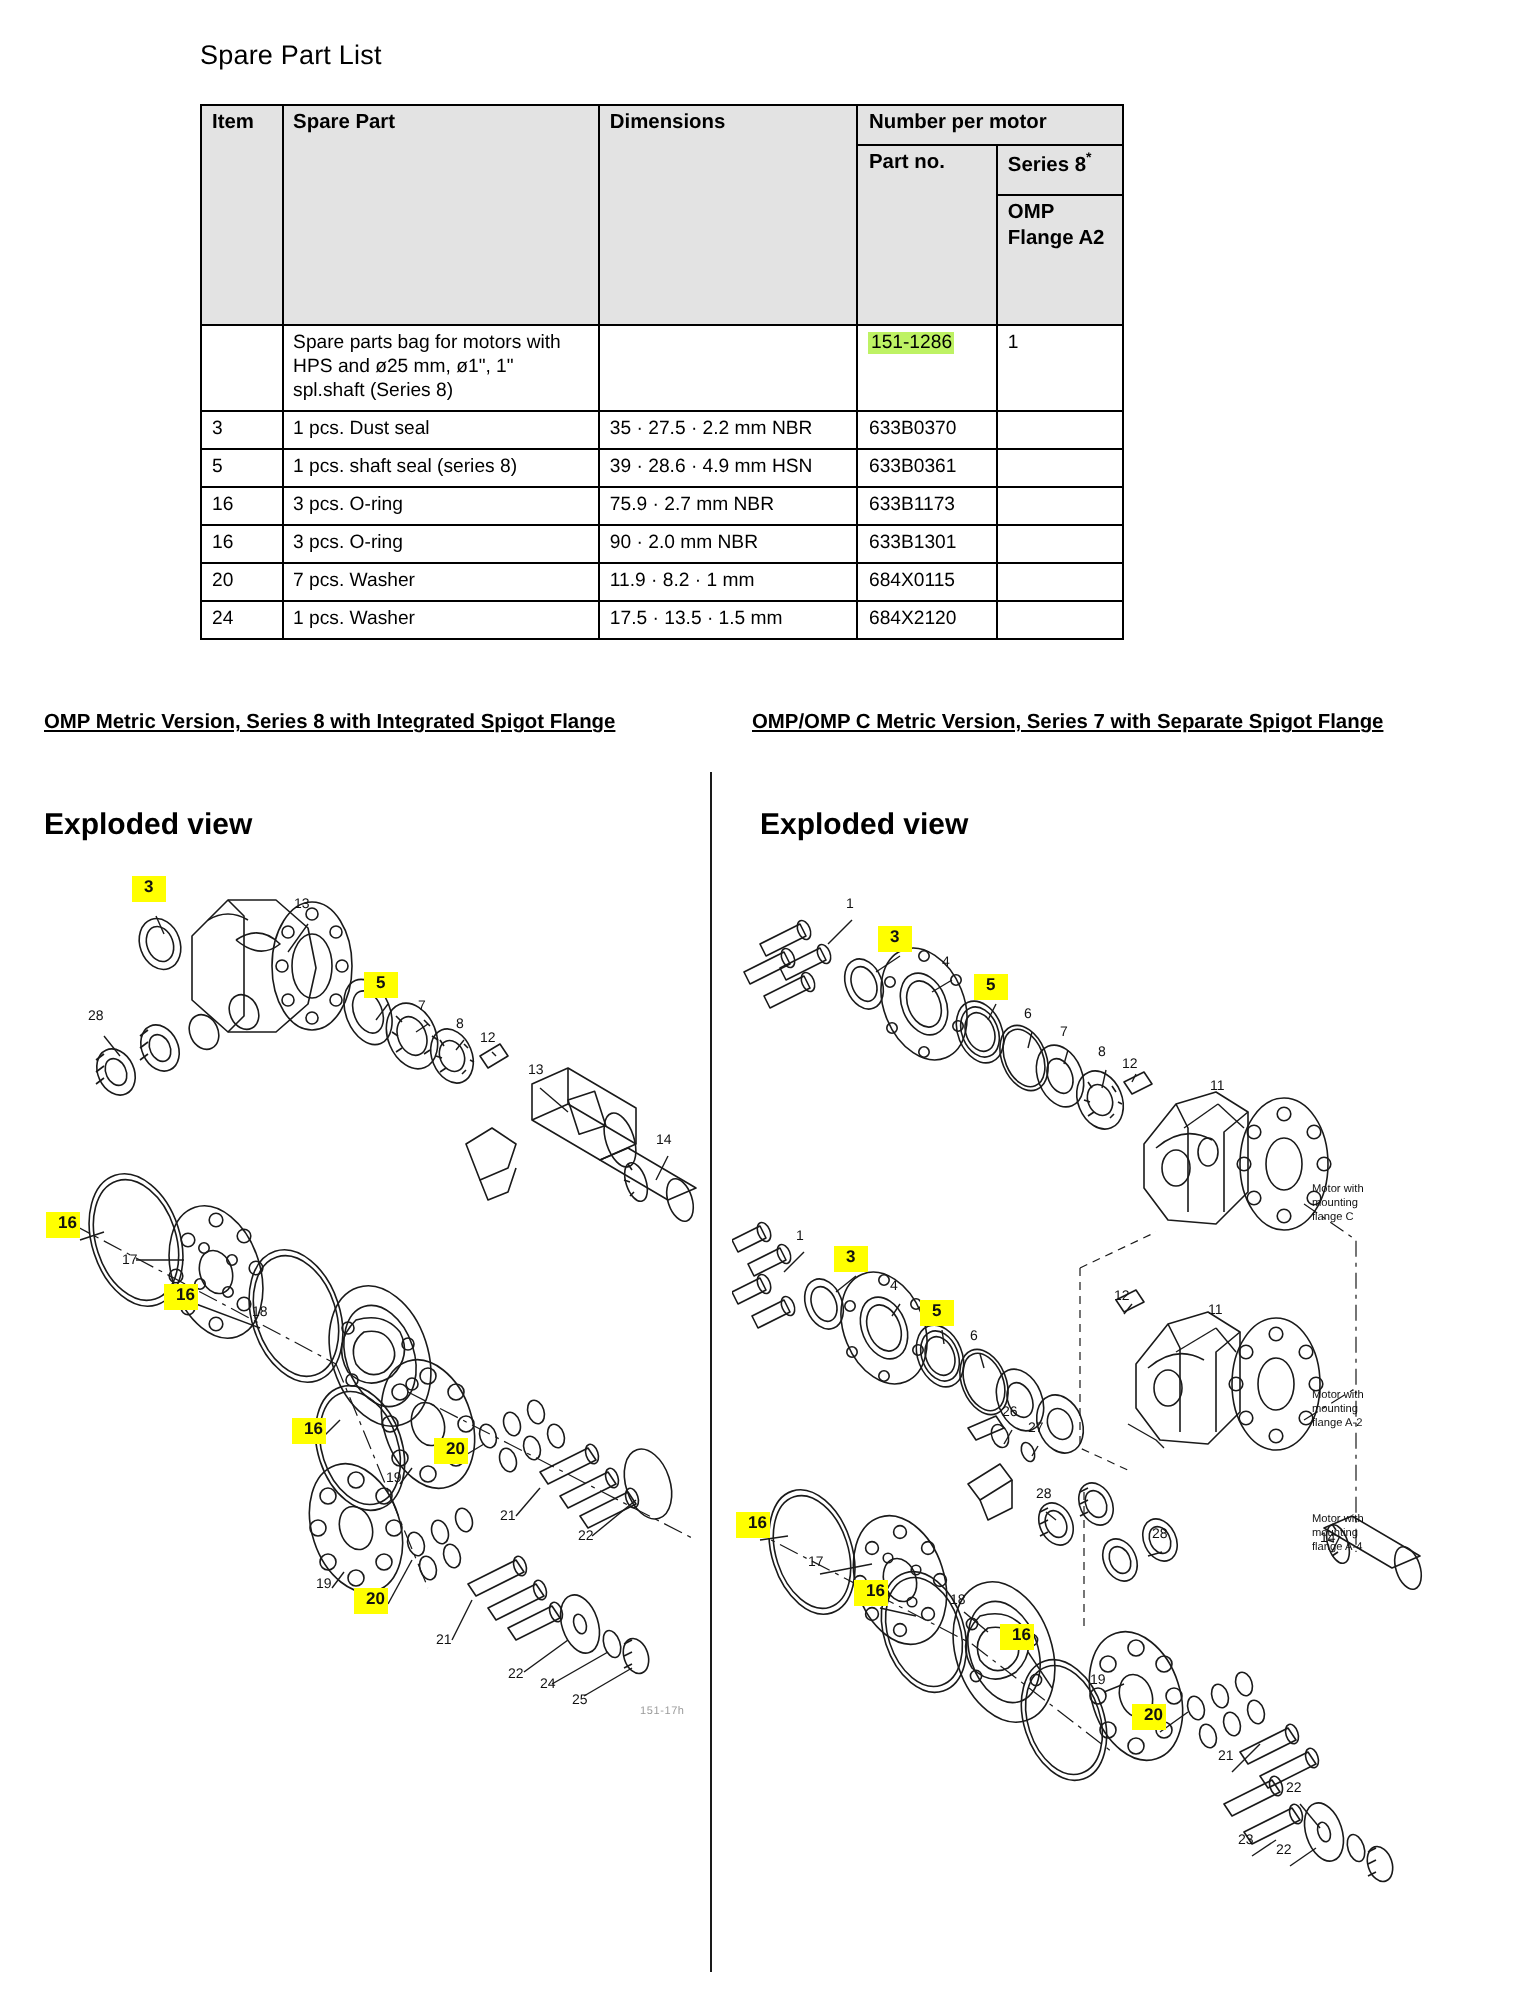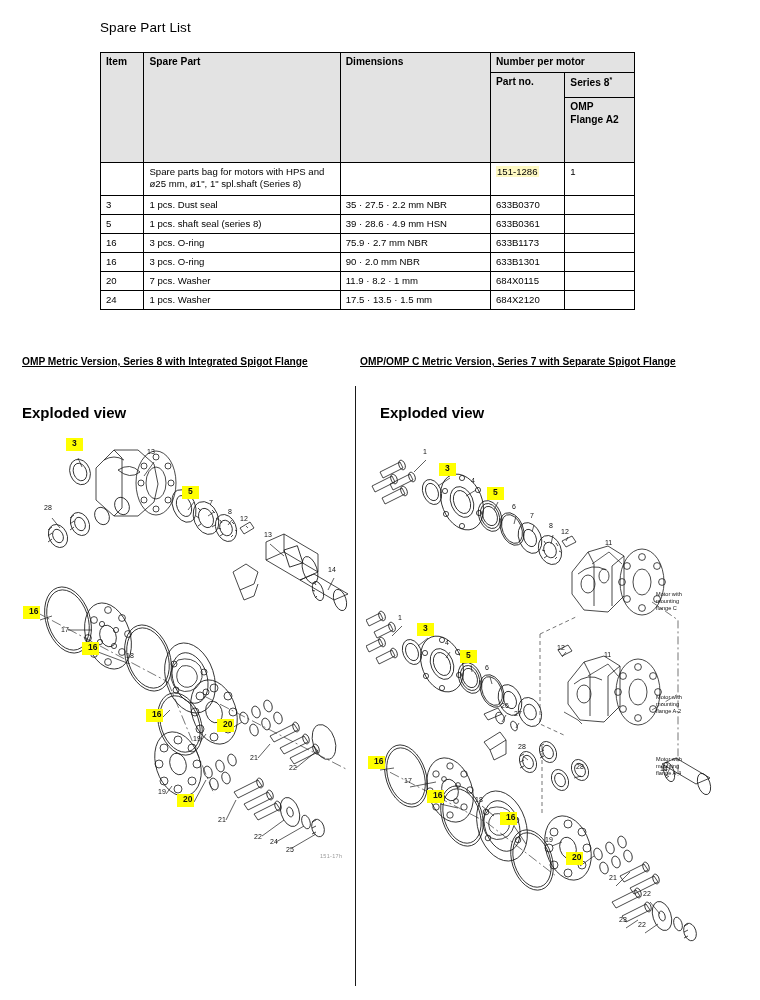--- a/index.html
+++ b/index.html
@@ -12,21 +12,21 @@
     overflow:hidden;
     position:relative;
   }
   
   .page-title{
     position:absolute;left:100px;top:20px;
     font-size:13.5px;font-weight:normal;letter-spacing:.1px;
   }
   
   .spare-table{
-    position:absolute;left:100px;top:52px;width:535px;
+    position:absolute;left:100px;top:52px;width:462px;
     border-collapse:collapse;
     font-size:9.6px;
   }
   .spare-table td,.spare-table th{
     border:1px solid #000;
     padding:3px 5px 3px 5px;
     vertical-align:top;
     text-align:left;
     font-weight:normal;
     line-height:1.25;
@@ -39,30 +39,30 @@
   .col-item{width:34px;}
   .col-part{width:205px;}
   .col-dim{width:150px;}
   .col-code{width:66px;}
   .col-series{width:62px;}
   .hdr-tall{height:100px;}
   .hdr-sub{height:18px;}
   .hdr-omp{height:58px;vertical-align:top;margin-left:12px;}
   sup{font-size:7px;vertical-align:super;}
   .code-hl{
-    background:#fef9c3;
+    background:#bef264;
     padding:0 1px;
   }
   .bagrow td{height:26px;}
   
   .sec-head{
     position:absolute;font-size:10.2px;font-weight:bold;text-decoration:underline;
   }
   .sec-head.left{left:22px;top:356px;}
-  .sec-head.right{left:360px;top:356px;}
+  .sec-head.right{left:376px;top:356px;}
   .sub-head{
     position:absolute;font-size:15px;font-weight:bold;
   }
   .sub-head.left{left:22px;top:404px;}
   .sub-head.right{left:380px;top:404px;}
   
   .vdivider{
     position:absolute;left:355px;top:386px;width:1px;height:600px;
     background:#1a1a1a;
   }

